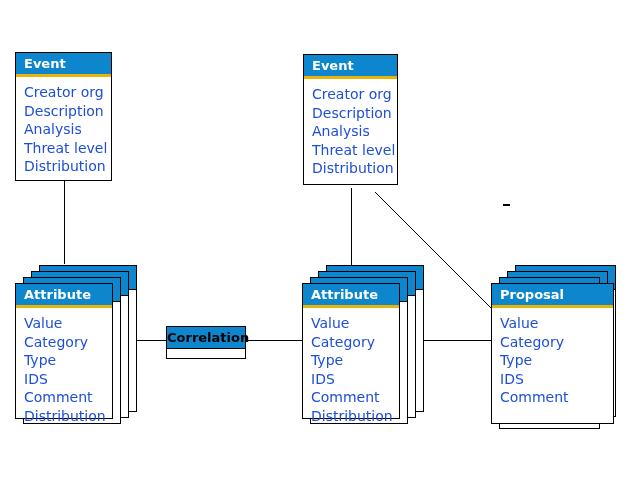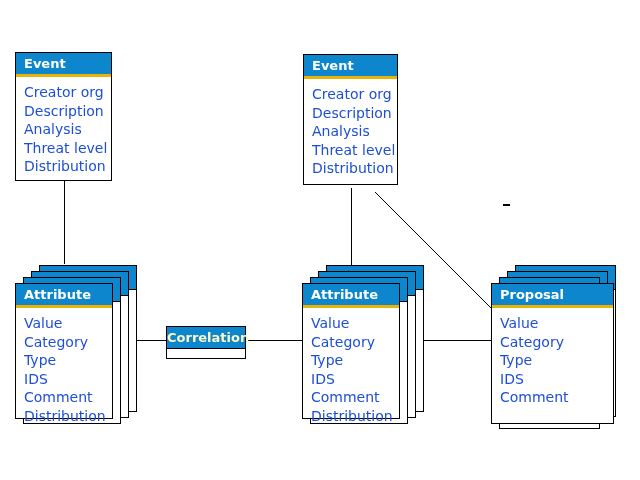--- a/index.html
+++ b/index.html
@@ -71,21 +71,21 @@
   
   .corr {
     position: absolute;
     box-sizing: border-box;
     border: 1px solid #000000;
     background: #ffffff;
   }
   .corr-header {
     box-sizing: border-box;
     background: #0d86cd;
-    color: #fef9c3;
+    color: #000000;
     font-weight: bold;
     font-size: 13px;
     line-height: 21px;
     height: 22px;
     text-align: center;
     border-bottom: 1px solid #000000;
     white-space: nowrap;
   }
   .corr-body {
     height: 9px;

